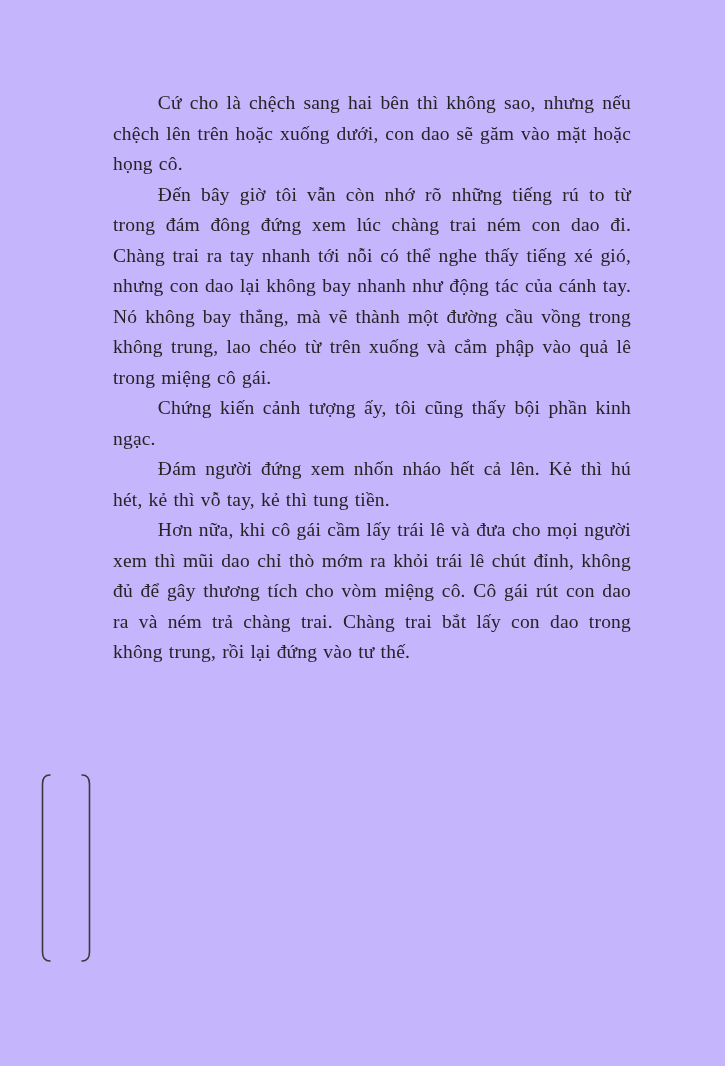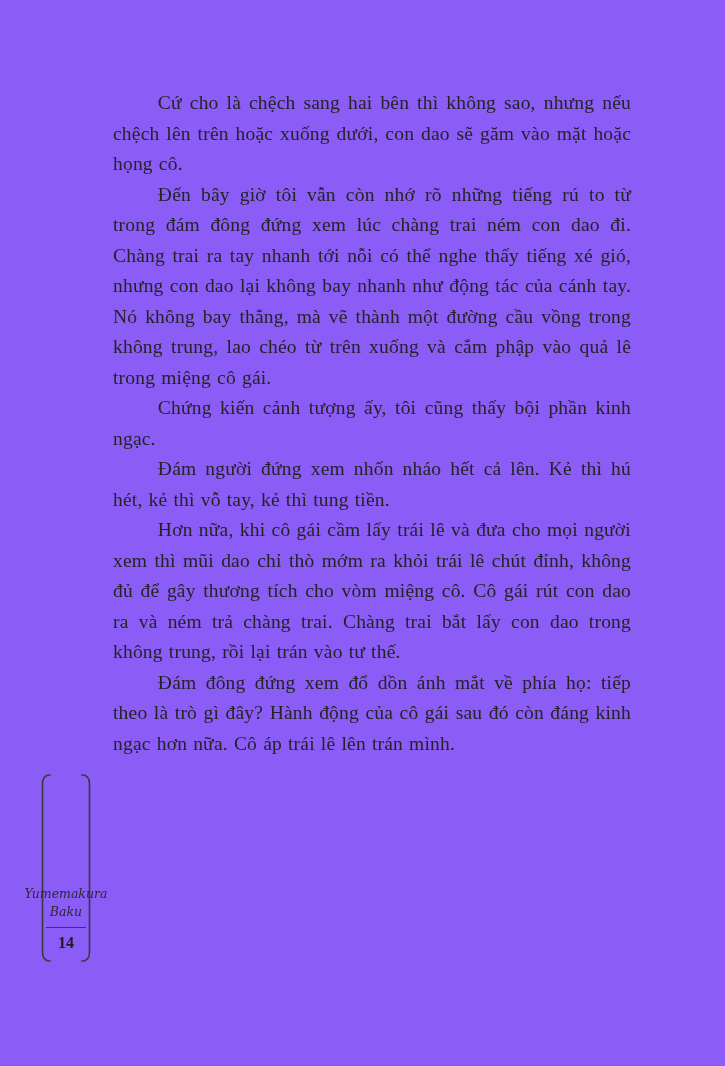--- a/index.html
+++ b/index.html
@@ -4,21 +4,21 @@
 <style>
   html, body {
     margin: 0;
     padding: 0;
     background: #ffffff;
   }
   .page {
     position: relative;
     width: 725px;
     height: 1066px;
-    background: #8b5cf6;
+    background: #c4b5fd;
     overflow: hidden;
     font-family: "Liberation Serif", "DejaVu Serif", serif;
     color: #242424;
   }
   .text-column {
     position: absolute;
     left: 113px;
     top: 88px;
     width: 518px;
   }
@@ -80,30 +80,23 @@
 </head>
 <body>
 
 <div class="page">
 
   <div class="text-column">
     <p>Cứ cho là chệch sang hai bên thì không sao, nhưng nếu chệch lên trên hoặc xuống dưới, con dao sẽ găm vào mặt hoặc họng cô.</p>
     <p>Đến bây giờ tôi vẫn còn nhớ rõ những tiếng rú to từ trong đám đông đứng xem lúc chàng trai ném con dao đi. Chàng trai ra tay nhanh tới nỗi có thể nghe thấy tiếng xé gió, nhưng con dao lại không bay nhanh như động tác của cánh tay. Nó không bay thẳng, mà vẽ thành một đường cầu vồng trong không trung, lao chéo từ trên xuống và cắm phập vào quả lê trong miệng cô gái.</p>
     <p>Chứng kiến cảnh tượng ấy, tôi cũng thấy bội phần kinh ngạc.</p>
     <p>Đám người đứng xem nhốn nháo hết cả lên. Kẻ thì hú hét, kẻ thì vỗ tay, kẻ thì tung tiền.</p>
-    <p>Hơn nữa, khi cô gái cầm lấy trái lê và đưa cho mọi người xem thì mũi dao chỉ thò mớm ra khỏi trái lê chút đỉnh, không đủ để gây thương tích cho vòm miệng cô. Cô gái rút con dao ra và ném trả chàng trai. Chàng trai bắt lấy con dao trong không trung, rồi lại trán vào tư thế.</p>
-    <p>Đám đông đứng xem đổ dồn ánh mắt về phía họ: tiếp theo là trò gì đây? Hành động của cô gái sau đó còn đáng kinh ngạc hơn nữa. Cô áp trái lê lên trán mình.</p>
+    <p>Hơn nữa, khi cô gái cầm lấy trái lê và đưa cho mọi người xem thì mũi dao chỉ thò mớm ra khỏi trái lê chút đỉnh, không đủ để gây thương tích cho vòm miệng cô. Cô gái rút con dao ra và ném trả chàng trai. Chàng trai bắt lấy con dao trong không trung, rồi lại đứng vào tư thế.</p>
   </div>
 
   <div class="sidebar-box">
     <svg class="sidebar-frame" viewBox="0 0 58 192" xmlns="http://www.w3.org/2000/svg">
       <path d="M13 3 Q5.5 3 5.5 12 L5.5 180 Q5.5 189 13 189" fill="none" stroke="#3a3a3a" stroke-width="1.6" stroke-linecap="round"></path>
       <path d="M45 3 Q52.5 3 52.5 12 L52.5 180 Q52.5 189 45 189" fill="none" stroke="#3a3a3a" stroke-width="1.6" stroke-linecap="round"></path>
     </svg>
-    <div class="sidebar-content">
-      <span class="author-name">Yumemakura</span>
-      <span class="author-name">Baku</span>
-      <div class="sidebar-divider"></div>
-      <span class="page-number">14</span>
-    </div>
   </div>
 
 </div>
 
 </body></html>

